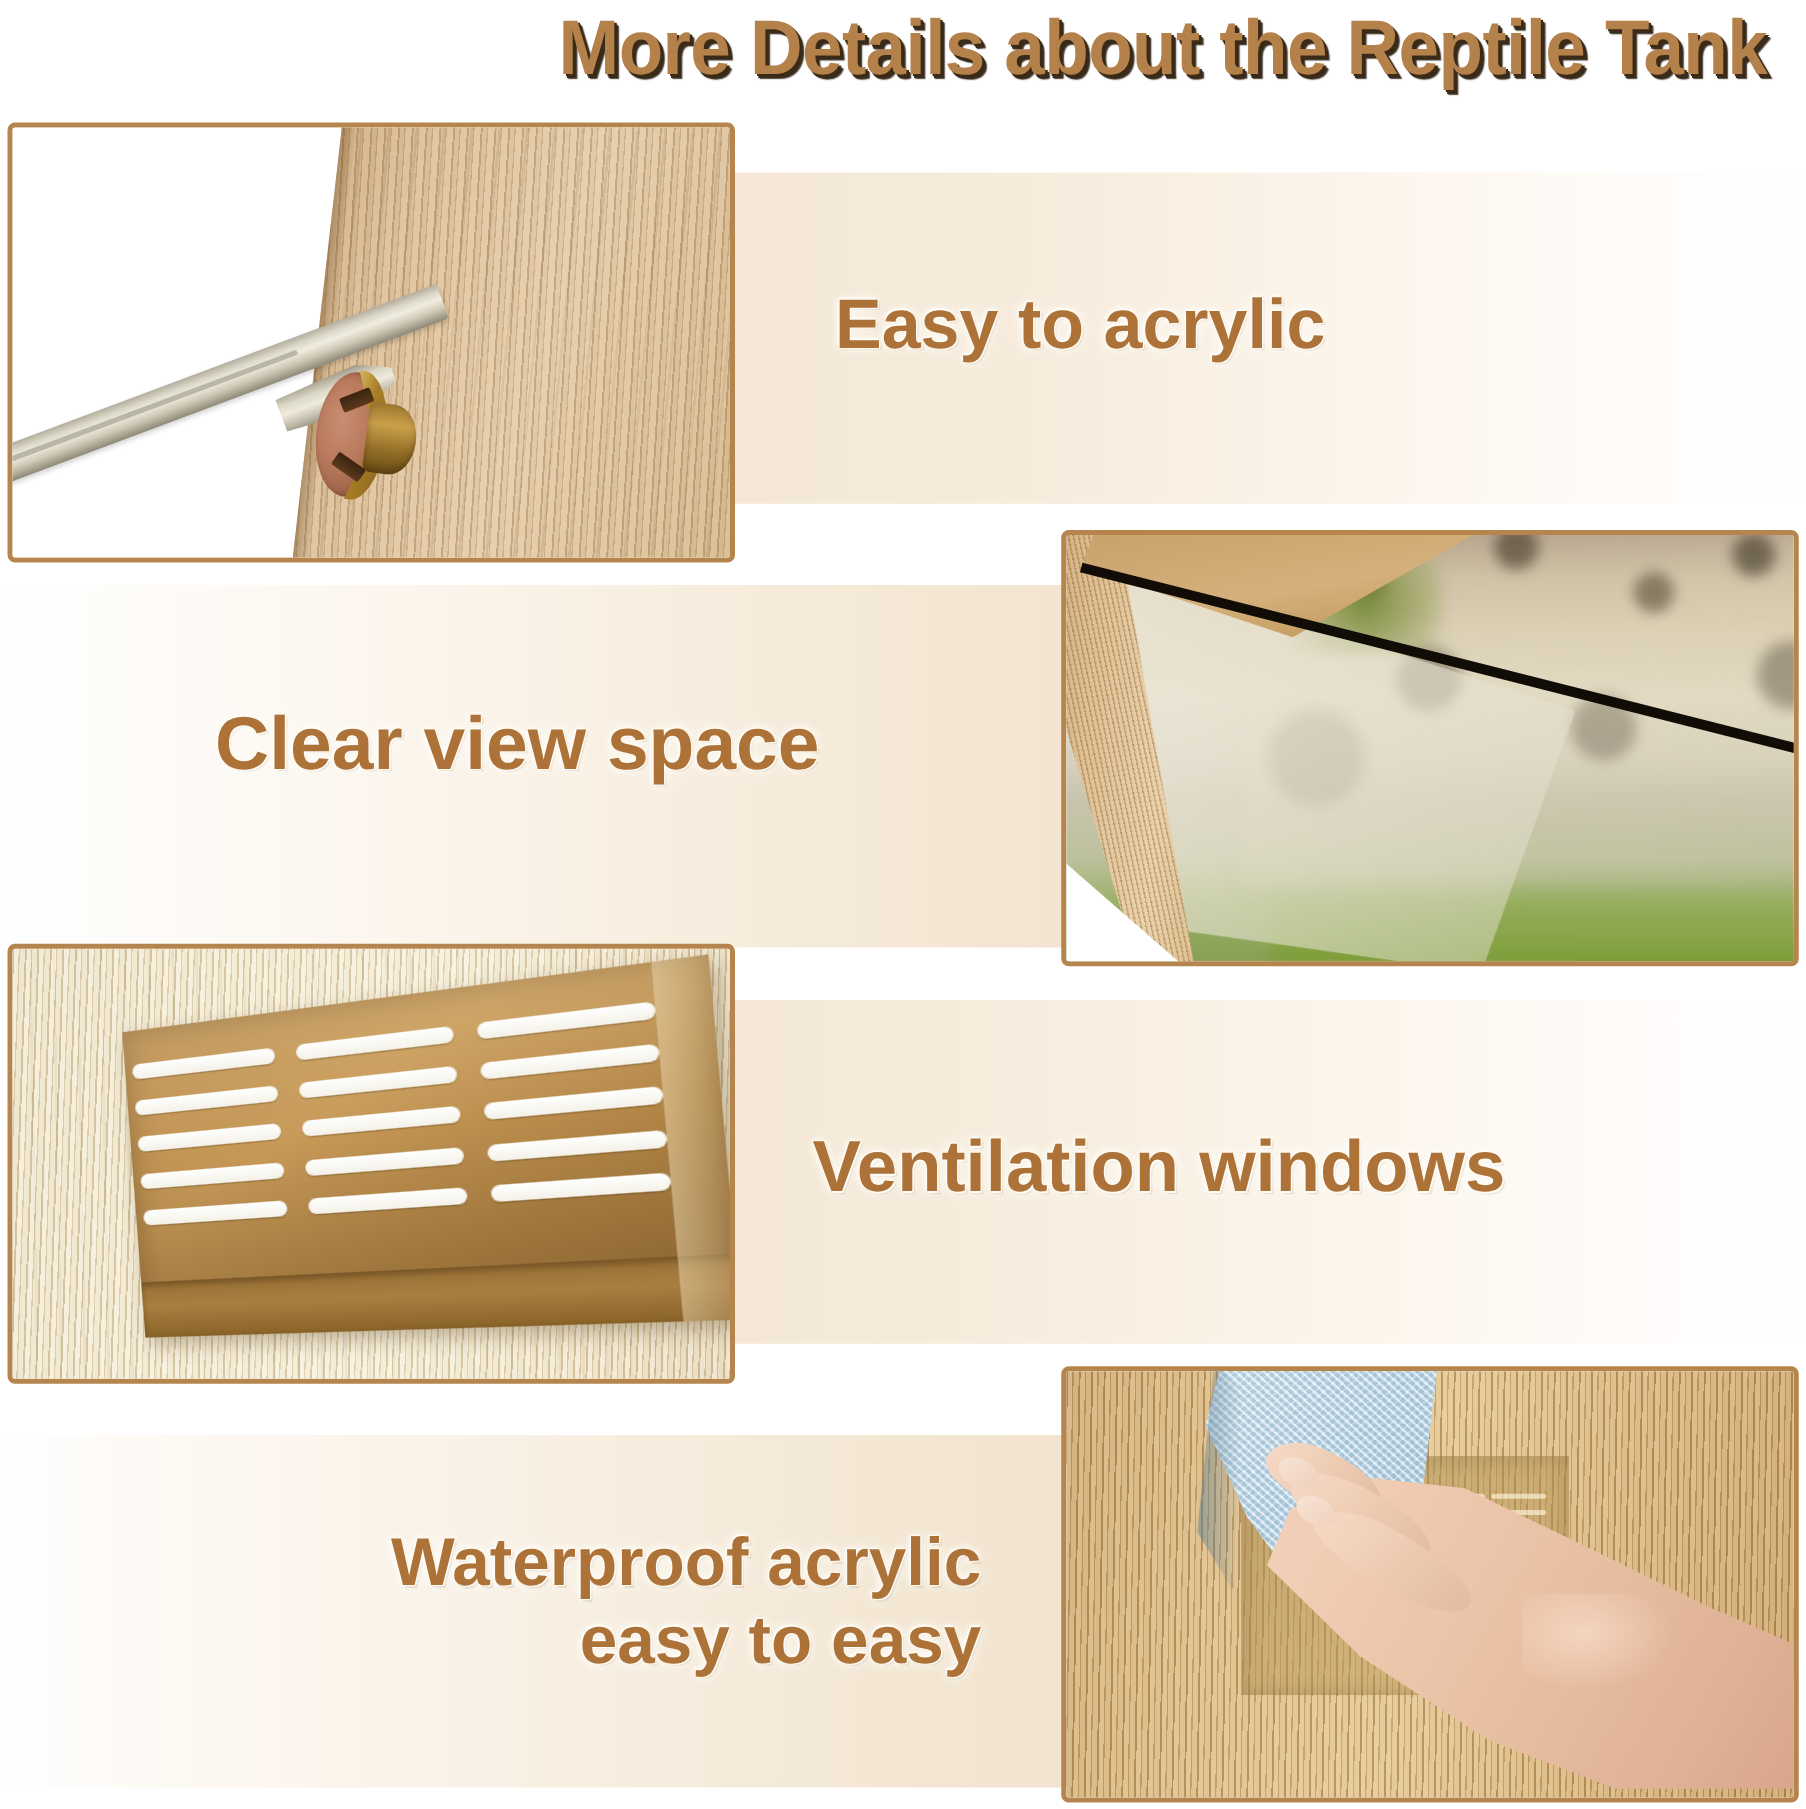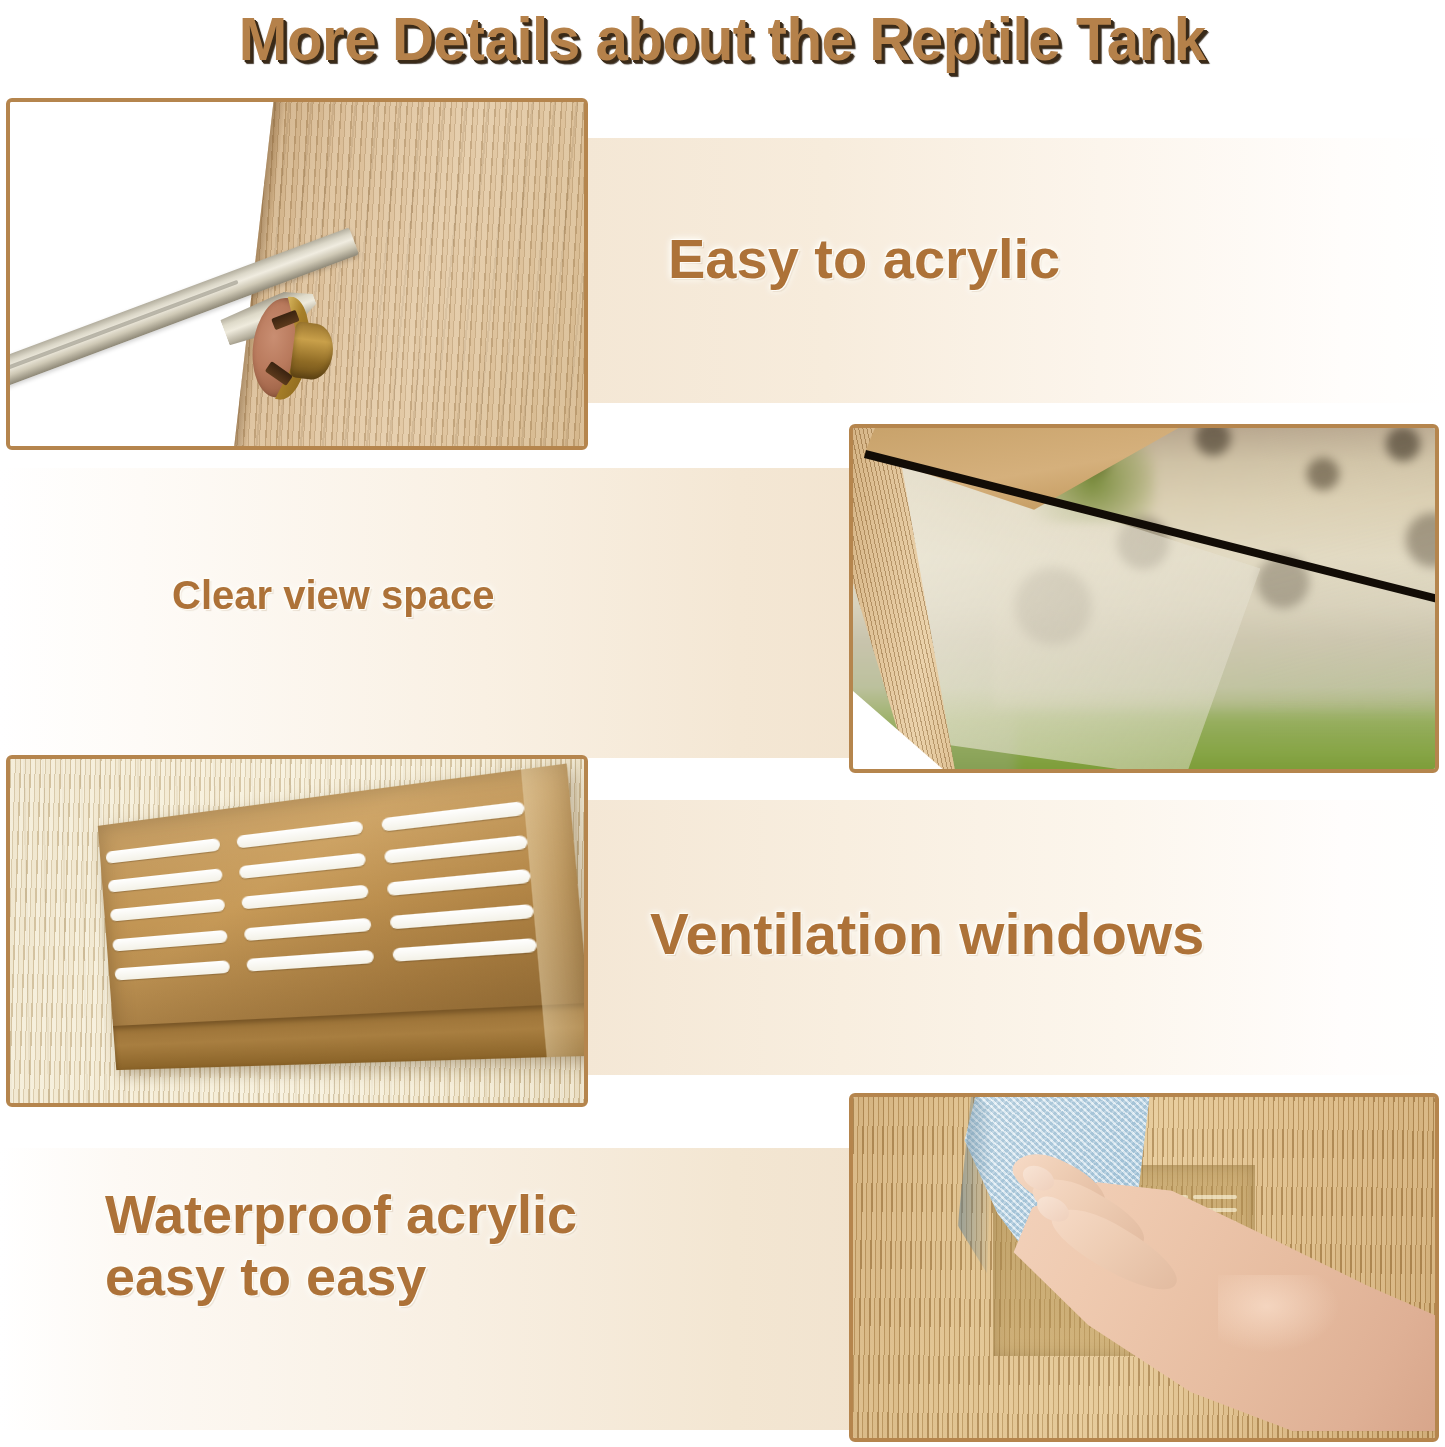--- a/index.html
+++ b/index.html
@@ -17,21 +17,21 @@
   }
 
   
   #title-bar {
     position: absolute;
     left: 0; top: 0;
     width: 1445px;
     height: 78px;
     display: flex;
     align-items: center;
-    justify-content: center;
+    justify-content: flex-end;
   }
   #page-title {
     font-family: "Liberation Sans", sans-serif;
     font-weight: bold;
     font-size: 62px;
     line-height: 62px;
     letter-spacing: -0.5px;
     color: #b5814a;
     transform: scaleX(0.94);
     transform-origin: center;
@@ -82,31 +82,31 @@
       1px 1px 0 rgba(255,253,248,0.95),
       -1px -1px 0 rgba(255,253,248,0.95),
       2px 2px 1px rgba(140,92,44,0.25);
   }
   #caption-1 {
     left: 668px; top: 228px;
     font-size: 56px; line-height: 62px;
   }
   #caption-2 {
     left: 172px; top: 564px;
-    font-size: 40px; line-height: 62px;
+    font-size: 60px; line-height: 62px;
   }
   #caption-3 {
     left: 650px; top: 903px;
     font-size: 58px; line-height: 62px;
   }
   #caption-4 {
-    left: 105px; top: 1183px;
+    left: 105px; top: 1219px;
     width: 680px;
     font-size: 54px; line-height: 62px;
-    text-align: left;
+    text-align: right;
     white-space: normal;
   }
   #caption-4 .cl { display: block; }
 
   
   .photo {
     position: absolute;
     z-index: 3;
     border: 4px solid #b5854d;
     border-radius: 6px;

